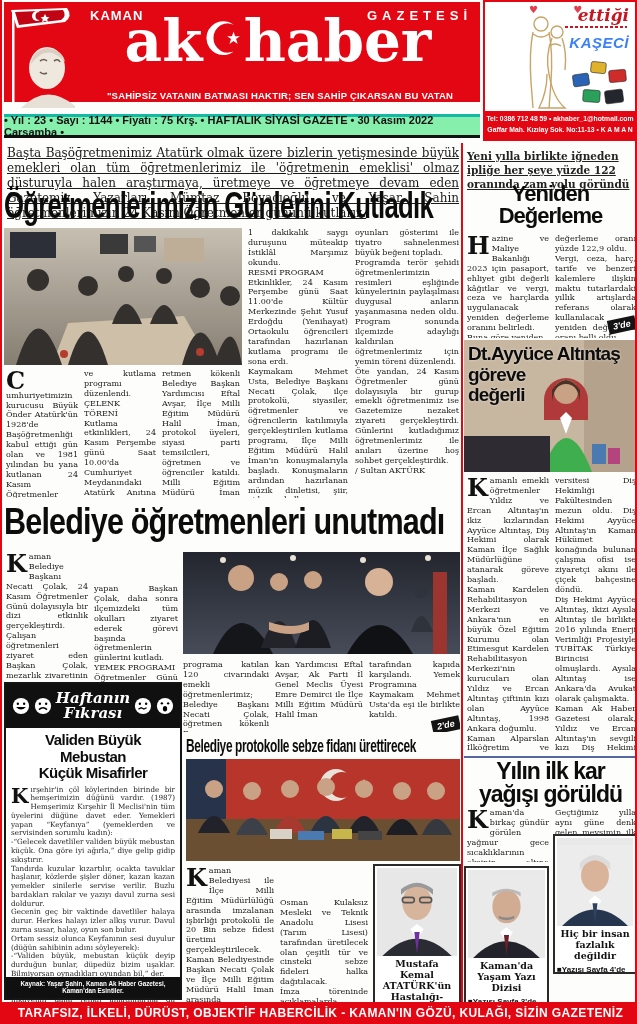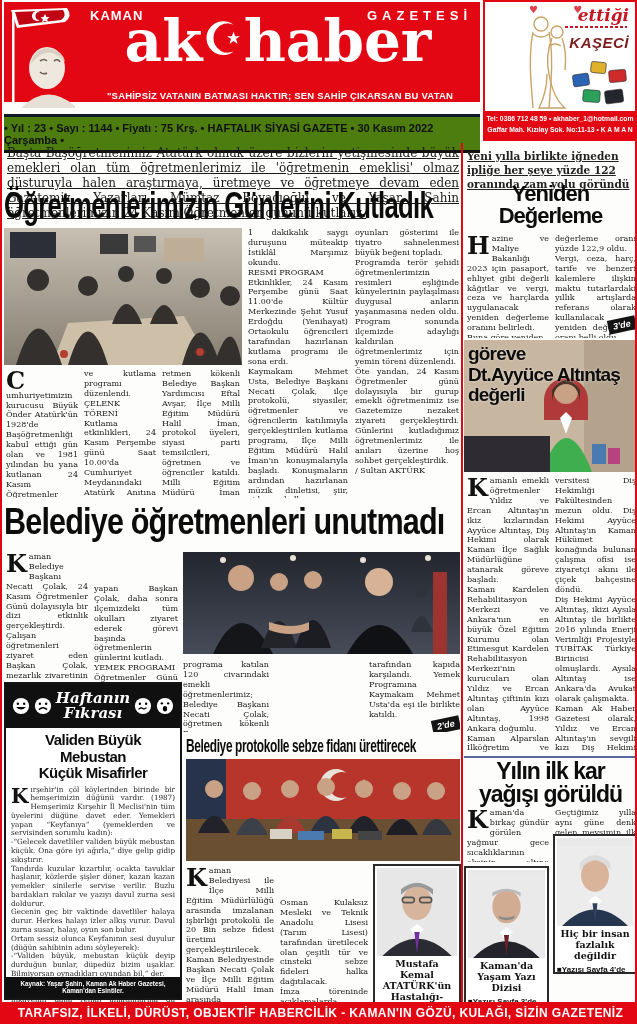--- a/index.html
+++ b/index.html
@@ -7,28 +7,28 @@
         overflow:hidden;font-family:"DejaVu Serif",serif;border-left:2px solid #e30613;
         border-right:2px solid #e30613;box-sizing:border-box;}
   .abs{position:absolute;box-sizing:border-box;}
   
   .masthead{left:2px;top:2px;width:476px;height:100px;background:#e30613;color:#fff;}
   .mh-kaman{left:86px;top:6px;font:bold 13px "Liberation Sans",sans-serif;letter-spacing:1px;}
   .mh-gaz{right:8px;top:6px;font:bold 13px "Liberation Sans",sans-serif;letter-spacing:5px;}
   .mh-logo{left:76px;top:10px;width:396px;text-align:center;font:bold 58px/1 "DejaVu Serif",serif;white-space:nowrap;}
   .mh-cres{font-family:"DejaVu Sans",sans-serif;font-size:46px;vertical-align:6px;}
   .mh-slogan{left:80px;top:88px;width:392px;text-align:center;font:bold 9.5px "Liberation Sans",sans-serif;letter-spacing:.2px;}
-  .infobar{left:2px;top:114px;width:476px;height:39px;border-top:3px solid #0f172a;border-bottom:3px solid #111;
-           display:flex;align-items:center;justify-content:center;font:bold 11px "Liberation Sans",sans-serif;color:#111;background:#4d7c0f;}
+  .infobar{left:2px;top:114px;width:476px;height:24px;border-top:3px solid #14b8a6;border-bottom:3px solid #111;
+           display:flex;align-items:center;justify-content:center;font:bold 11px "Liberation Sans",sans-serif;color:#111;background:#86efac;}
   
   .adbox{left:481px;top:0;width:154px;height:141px;border:2px solid #e30613;background:#fff;}
   .ad-vert{left:5px;top:6px;font:bold 19px/1.04 "DejaVu Serif",serif;color:#d60f1e;white-space:pre-line;text-align:center;}
   .ad-brand{right:6px;top:3px;font:italic bold 17px "DejaVu Serif",serif;color:#c71622;}
   .ad-squig{right:8px;top:24px;width:62px;height:2px;background:repeating-linear-gradient(90deg,#c71622 0 3px,transparent 3px 5px);}
-  .ad-kaseci{right:6px;top:32px;font:italic bold 15px "Liberation Sans",sans-serif;color:#7f1d1d;letter-spacing:.5px;}
+  .ad-kaseci{right:6px;top:32px;font:italic bold 15px "Liberation Sans",sans-serif;color:#3b82f6;letter-spacing:.5px;}
   .ad-hearts{left:44px;top:2px;color:#e3404d;font-size:10px;letter-spacing:16px;}
   .ad-contact{left:0;bottom:0;width:100%;height:28px;background:#e30613;color:#fff;text-align:center;
               font:bold 6.8px/1.55 "Liberation Sans",sans-serif;padding-top:3px;}
   
   .col{font:8px/1.24 "DejaVu Serif",serif;text-align:justify;overflow:hidden;color:#1b1b1b;}
   .flow{white-space:pre-line;}
   .dropcap{float:left;font:bold 24px/0.82 "DejaVu Serif",serif;padding:2px 2px 0 0;color:#111;}
   .hl{font-family:"Liberation Sans",sans-serif;font-weight:900;color:#0c0c0c;}
   .cond{white-space:nowrap;transform-origin:0 50%;}
   .badge{position:absolute;background:#141414;color:#fff;font:italic bold 9px "Liberation Sans",sans-serif;
@@ -206,20 +206,21 @@
           <path d="M164 102 Q196 44 230 102Z" fill="#101114"></path>
          <path d="M86 70 Q110 78 126 70 L126 78 Q108 86 86 78Z" fill="#c9a184"></path>
         </g>
       <g fill="#2f333c">
           <circle cx="238" cy="40" r="6"></circle>
           <path d="M228 80 Q238 48 250 80Z"></path>
         </g>
     </svg>
   </div>
   <div class="abs col" style="left:181px;top:660px;width:86px;height:72px;"><span class="flow">programa katılan 120 civarındaki emekli öğretmenlerimiz; Belediye Başkanı Necati Çolak, öğretmen kökenli Baş-</span></div>
+  <div class="abs col" style="left:273px;top:660px;width:88px;height:72px;"><span class="flow">kan Yardımcısı Eftal Avşar, Ak Parti İl Genel Meclis Üyesi Emre Demirci ile İlçe Milli Eğitim Müdürü Halil İman</span></div>
   <div class="abs col" style="left:367px;top:660px;width:91px;height:72px;"><span class="flow">tarafından kapıda karşılandı. Yemek Programına Kaymakam Mehmet Usta'da eşi ile birlikte katıldı.</span>
     <span class="badge" style="right:0;bottom:0;">2'de</span>
   </div>
 
   <div class="abs fikra">
     <div class="fikra-head">
       <svg class="smiley" viewBox="0 0 20 20">
           <circle cx="10" cy="10" r="9" fill="#fff"></circle>
           <circle cx="6.5" cy="7.5" r="1.3" fill="#000"></circle>
           <circle cx="13.5" cy="7.5" r="1.3" fill="#000"></circle>
@@ -340,22 +341,22 @@
       <circle cx="102" cy="52" r="12" fill="#c9a184"></circle>
       <path d="M88 50 Q102 30 116 50 L116 62 Q114 44 102 44 Q90 44 88 62Z" fill="#4a3326"></path>
       <path d="M78 132 Q102 64 128 132Z" fill="#3fae4e"></path>
       <path d="M96 78 L102 94 L108 78 L102 72Z" fill="#fff"></path>
       <rect x="0" y="96" width="86" height="36" fill="#2e2b33"></rect>
       <rect x="128" y="104" width="14" height="20" fill="#4a7ab0"></rect>
         <rect x="144" y="108" width="12" height="16" fill="#b5437e"></rect>
     </svg>
   </div>
   <div class="abs hl" style="left:466px;top:344px;width:168px;font-size:19px;line-height:1.08;letter-spacing:-0.8px;text-shadow:0 0 3px rgba(255,255,255,.55);">
+    <div>Dt.Ayyüce Altıntaş</div>
     <div>göreve</div>
-    <div>Dt.Ayyüce Altıntaş</div>
     <div>değerli</div>
   </div>
   <div class="abs col" style="left:465px;top:476px;width:82px;height:278px;"><span class="dropcap">K</span><span class="flow">amanlı emekli öğretmenler Yıldız ve Ercan Altıntaş'ın ikiz kızlarından Ayyüce Altıntaş, Diş Hekimi olarak Kaman İlçe Sağlık Müdürlüğüne atanarak göreve başladı.
 Kaman Kardelen Rehabilitasyon Merkezi ve Ankara'nın en büyük Özel Eğitim Kurumu olan Etimesgut Kardelen Rehabilitasyon Merkezi'nin kurucuları olan Yıldız ve Ercan Altıntaş çiftinin kızı olan Ayyüce Altıntaş, 1998 Ankara doğumlu.
 Kaman Alparslan İlköğretim ve Kaman Fen Lisesinde okuyan Ayyüce, Adana'da bulunan Çukurova Üni-</span></div>
   <div class="abs col" style="left:553px;top:476px;width:81px;height:278px;"><span class="flow">versitesi Diş Hekimliği Fakültesinden mezun oldu. Diş Hekimi Ayyüce Altıntaş'ın Kaman Hükümet konağında bulunan çalışma ofisi ise ziyaretçi akını ile çiçek bahçesine döndü.
 Diş Hekimi Ayyüce Altıntaş, ikizi Aysıla Altıntaş ile birlikte 2016 yılında Enerji Verimliği Projesiyle TUBİTAK Türkiye Birincisi olmuşlardı. Aysıla Altıntaş ise Ankara'da Avukat olarak çalışmakta.
 Kaman Ak Haber Gazetesi olarak, Yıldız ve Ercan Altıntaş'ın sevgili kızı Diş Hekimi Ayyüce Altıntaş'a yeni görevinde başarılar diliyoruz.
 / İbrahim AKTÜRK</span></div>
 

